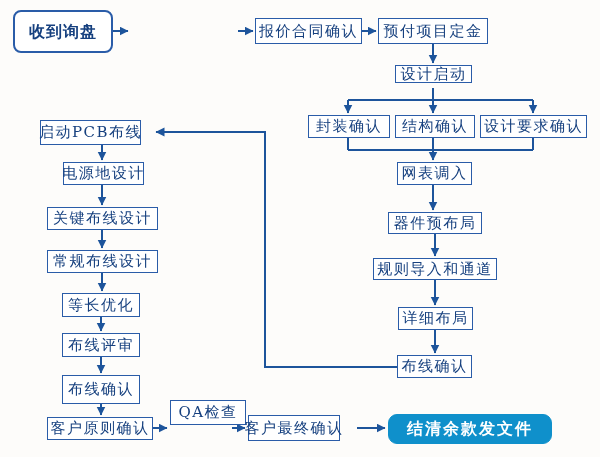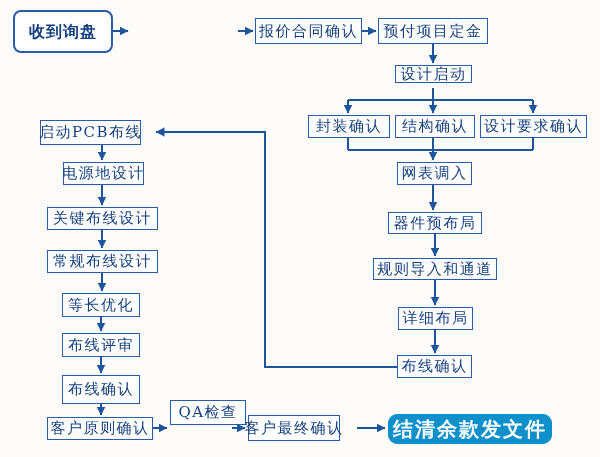--- a/index.html
+++ b/index.html
@@ -19,21 +19,21 @@
     background:#fff;border:1px solid var(--node-border);
     color:var(--text);font-size:15px;letter-spacing:1.5px;white-space:nowrap;
     line-height:1;
   }
   .node.start{
     border-width:2px;border-radius:8px;font-weight:bold;font-size:16px;
     font-family:"DejaVu Sans","Liberation Sans",sans-serif;letter-spacing:1px;
   }
   .node.accent{
     background:var(--accent);border-color:var(--accent);color:var(--accent-text);
-    border-radius:9px;font-weight:bold;font-size:20px;letter-spacing:2px;
+    border-radius:9px;font-weight:bold;font-size:16px;letter-spacing:2px;
   }
 </style>
 </head>
 <body>
 
 <div class="canvas">
 
   <svg class="edges" viewBox="0 0 600 457" xmlns="http://www.w3.org/2000/svg">
     <defs>
       <marker id="ah" markerUnits="userSpaceOnUse" markerWidth="10" markerHeight="10" refX="8.5" refY="4.5" orient="auto">

